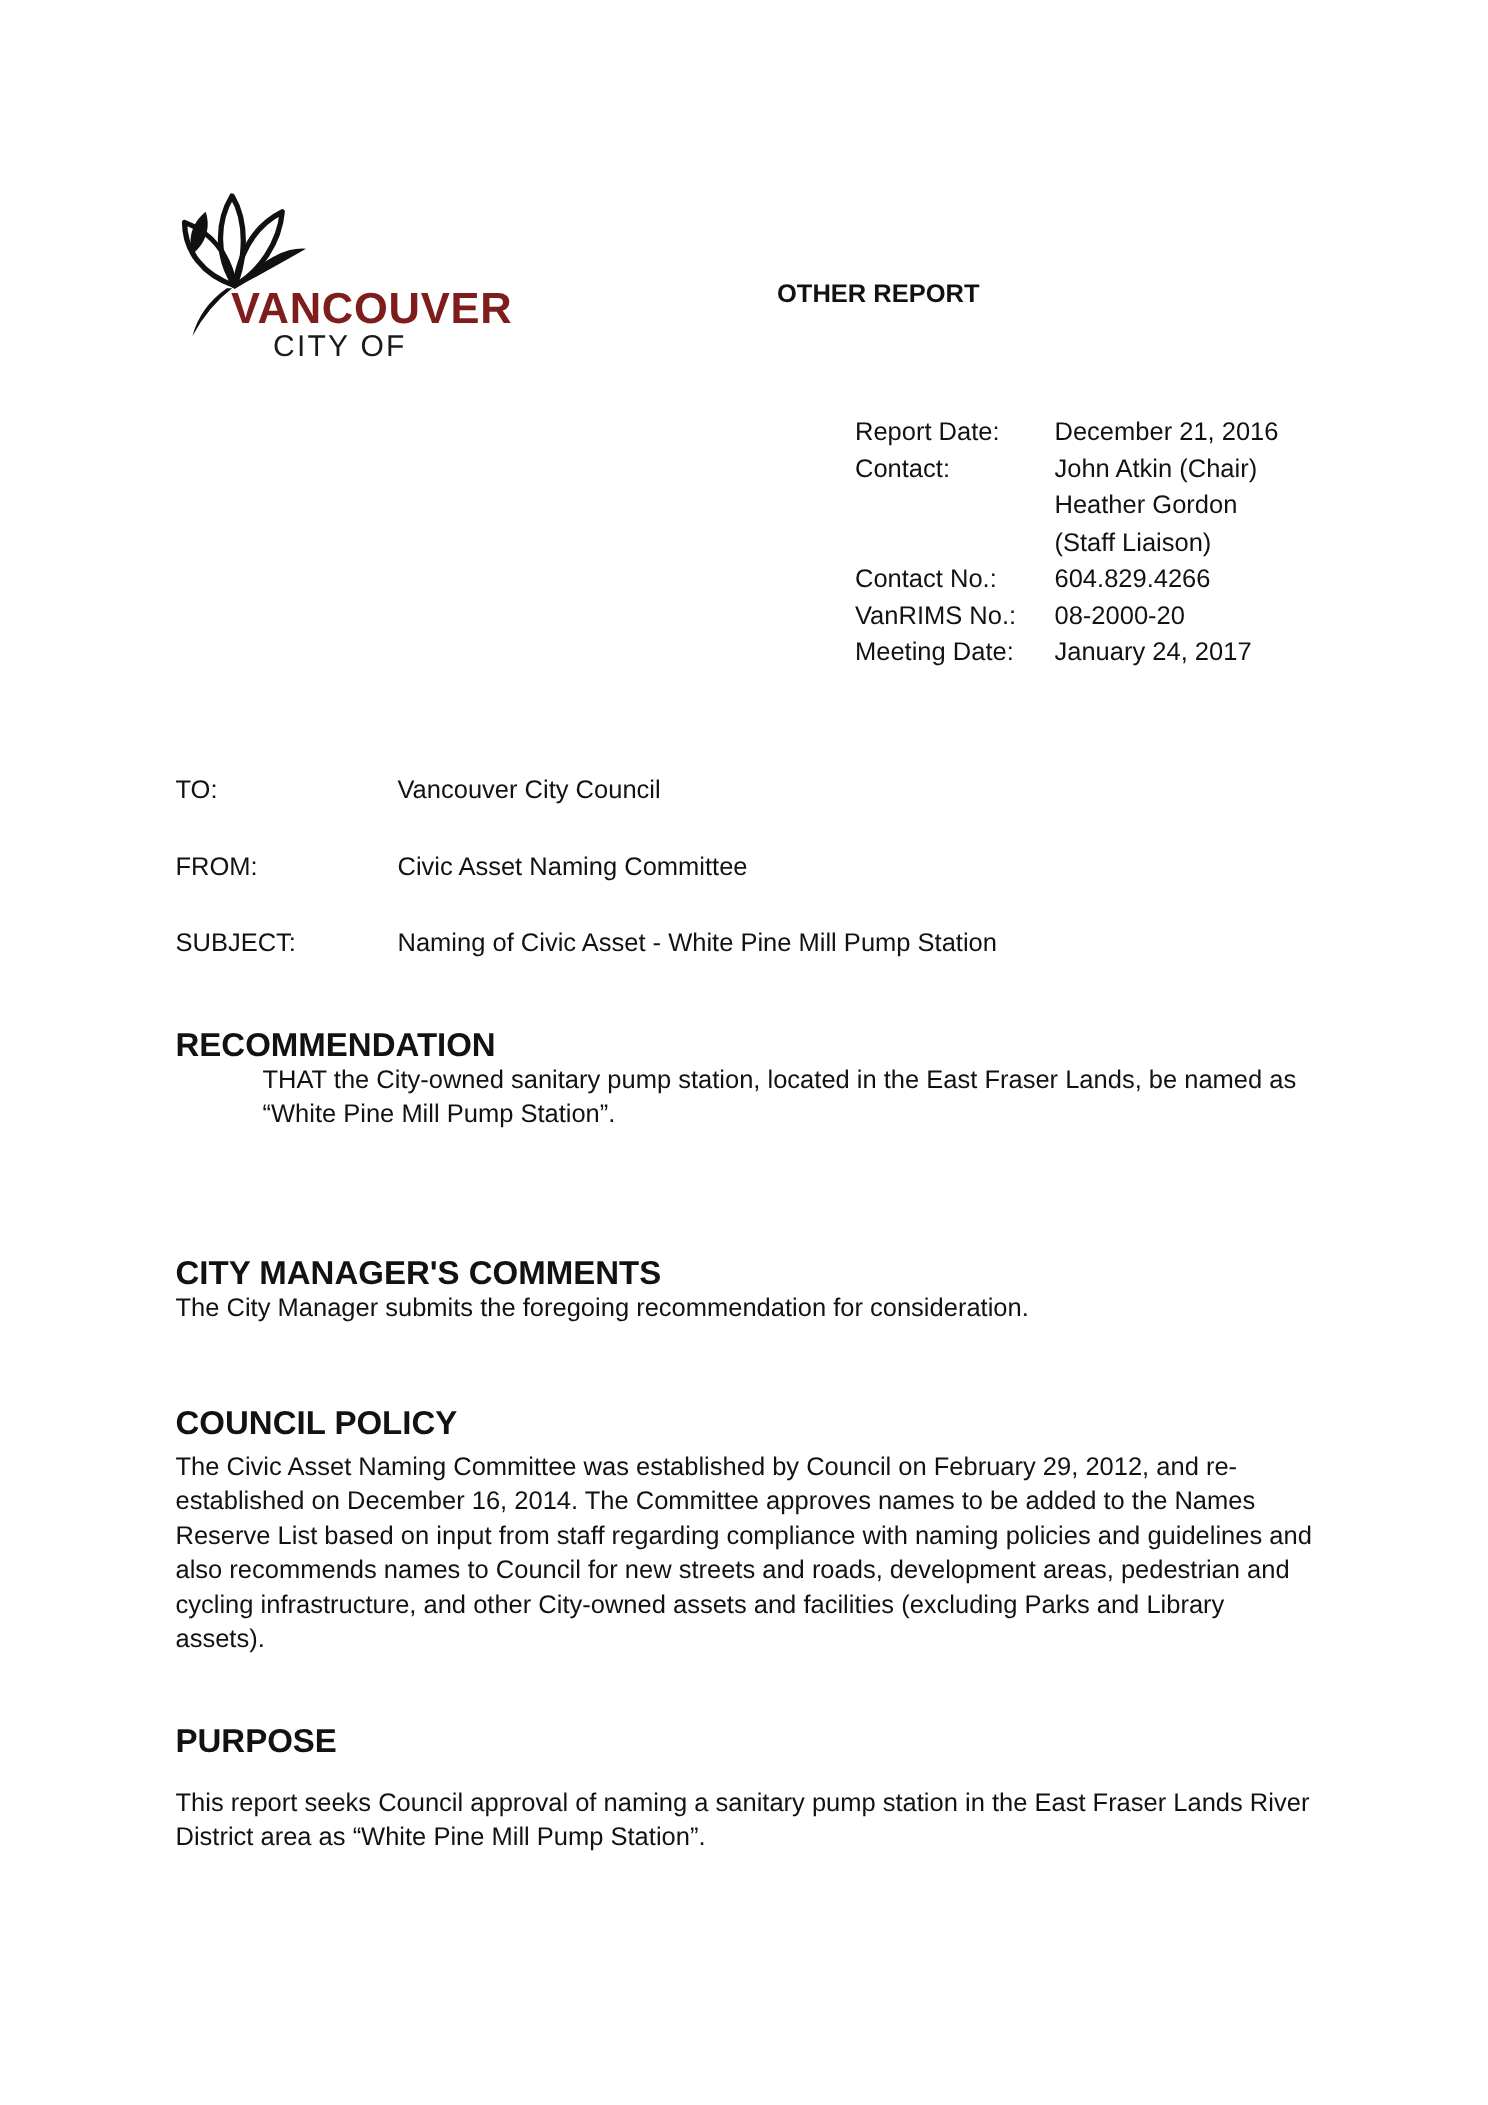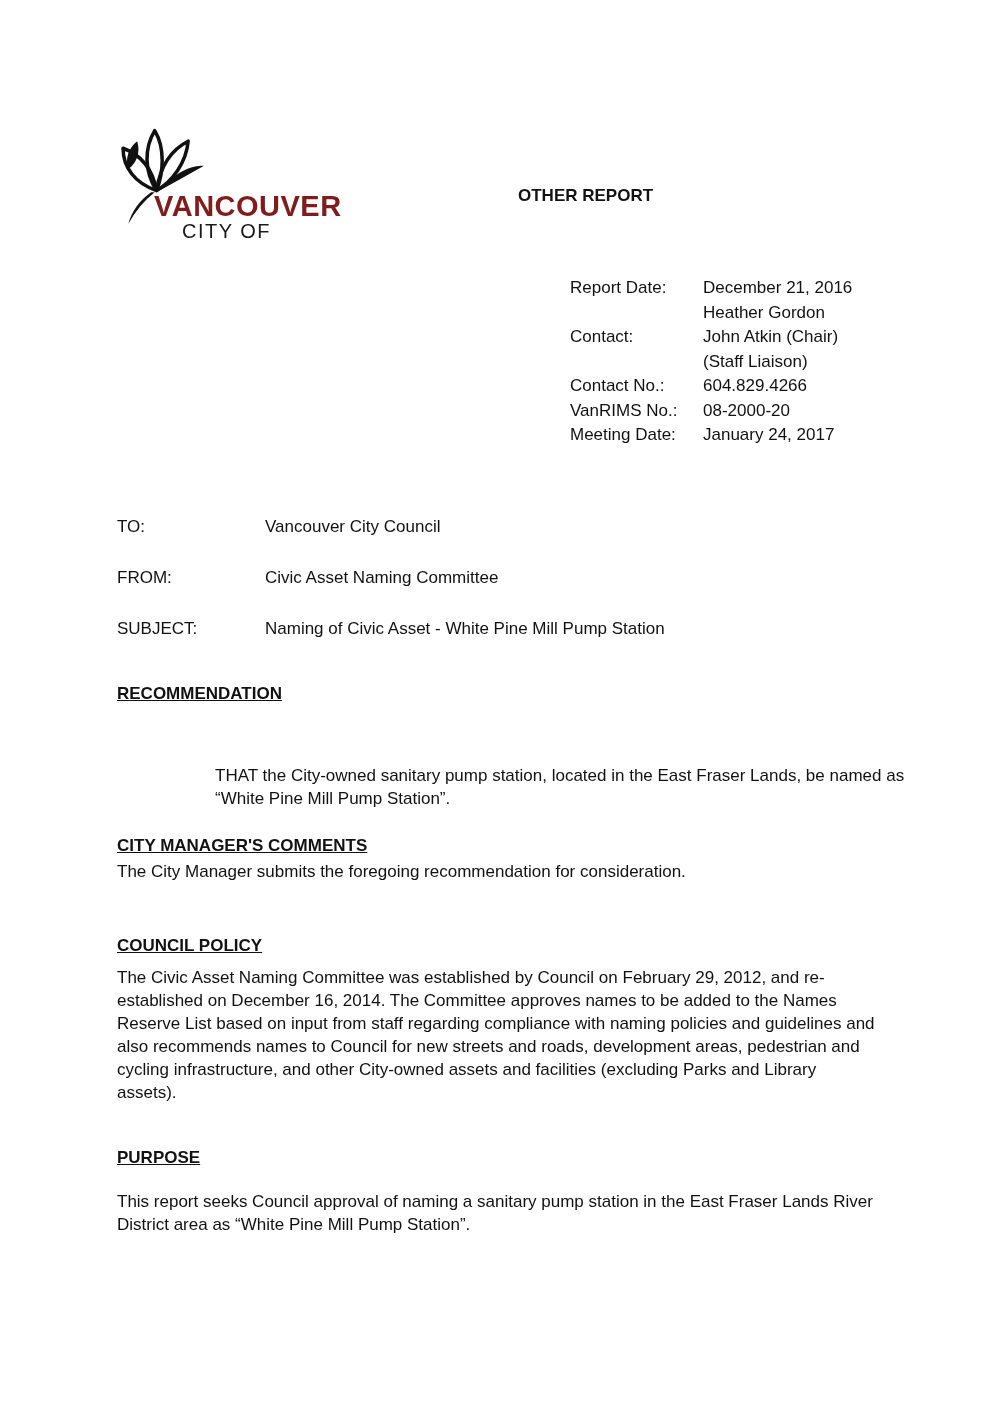--- a/index.html
+++ b/index.html
@@ -39,25 +39,25 @@
 
   
   .addr-row { left: 117px; width: 760px; display: flex; }
   .addr-label { width: 148px; flex: 0 0 148px; }
   .addr-value { flex: 1; }
   .addr-to { top: 517px; }
   .addr-from { top: 568px; }
   .addr-subject { top: 619px; }
 
   
-  .section-heading { left: 117px; font-weight: 700; font-size: 17px; text-decoration: underline; }
+  .section-heading { left: 117px; font-weight: 700; font-size: 22px; }
   .body-text { line-height: 23px; font-size: 17px; }
 
   .h-recommendation { top: 684px; }
-  .p-recommendation { left: 175px; top: 764px; width: 690px; margin-left: 40px; }
+  .p-recommendation { left: 175px; top: 708px; width: 690px; }
 
   .h-cm-comments { top: 836px; }
   .p-cm-comments { left: 117px; top: 860px; width: 765px; }
 
   .h-council-policy { top: 936px; }
   .p-council-policy { left: 117px; top: 966px; width: 762px; }
 
   .h-purpose { top: 1148px; }
   .p-purpose { left: 117px; top: 1190px; width: 770px; }
 </style>
@@ -82,26 +82,26 @@
   </div>
 
   <div class="abs report-type">OTHER REPORT</div>
 
   <div class="abs meta-block">
     <div class="meta-row">
       <span class="meta-label">Report Date:</span>
       <span class="meta-value">December 21, 2016</span>
     </div>
     <div class="meta-row">
+      <span class="meta-label">Contact:</span>
+      <span class="meta-value">John Atkin (Chair)</span>
+    </div>
+    <div class="meta-row">
       <span class="meta-label"></span>
       <span class="meta-value">Heather Gordon</span>
-    </div>
-    <div class="meta-row">
-      <span class="meta-label">Contact:</span>
-      <span class="meta-value">John Atkin (Chair)</span>
     </div>
     <div class="meta-row">
       <span class="meta-label"></span>
       <span class="meta-value">(Staff Liaison)</span>
     </div>
     <div class="meta-row">
       <span class="meta-label">Contact No.:</span>
       <span class="meta-value">604.829.4266</span>
     </div>
     <div class="meta-row">

